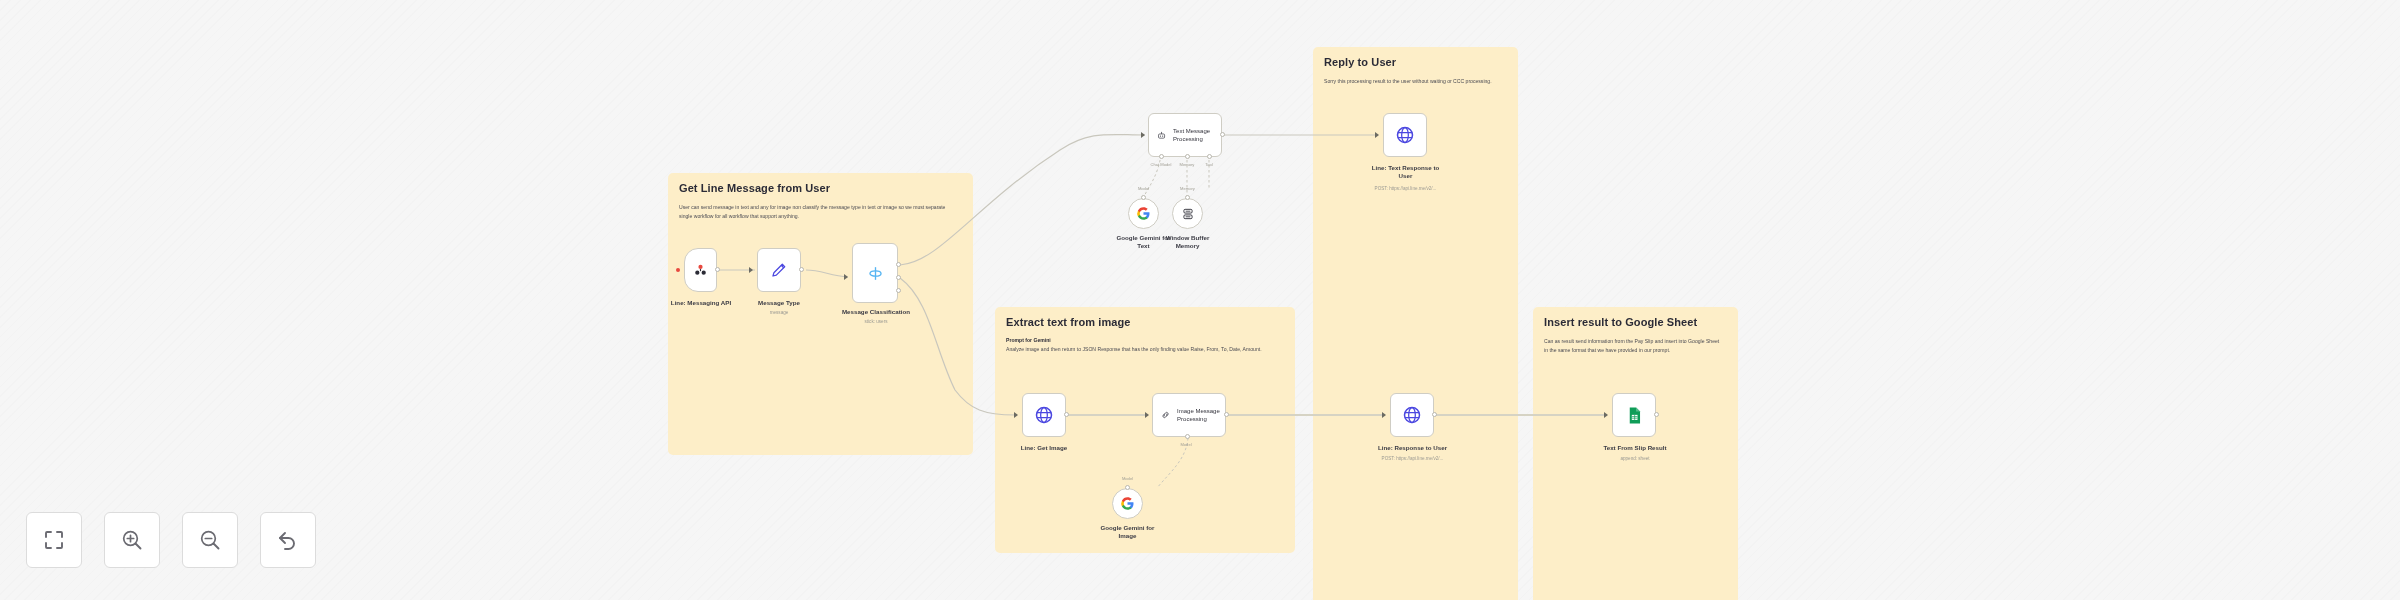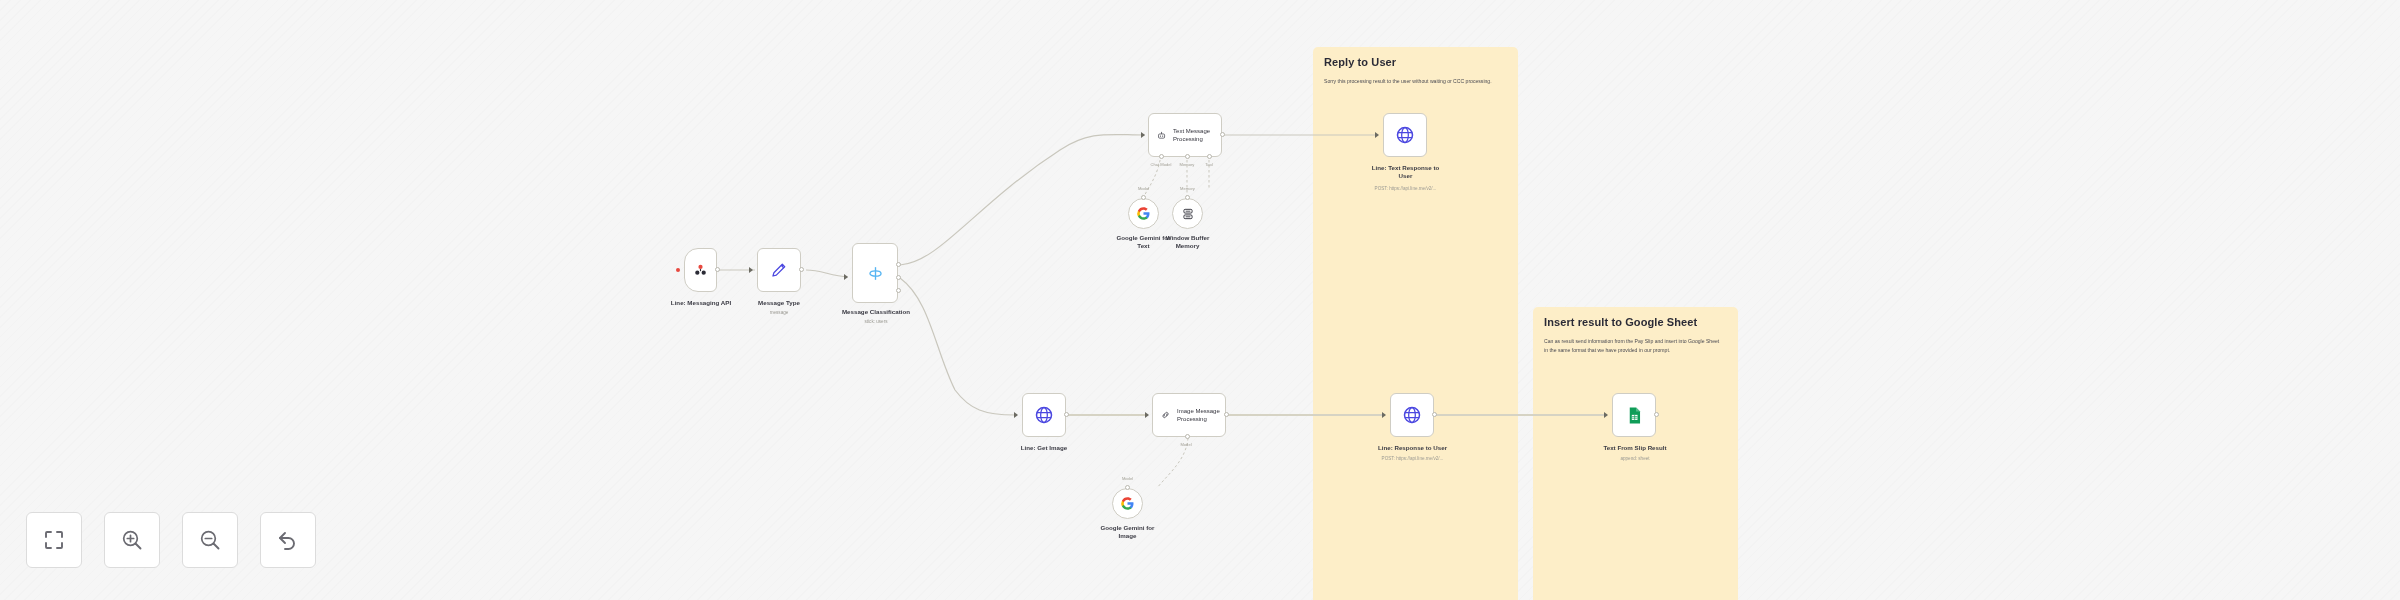--- a/index.html
+++ b/index.html
@@ -160,27 +160,36 @@
     align-items: center;
     justify-content: center;
     cursor: pointer;
   }
 </style>
 </head>
 <body>
 
 <div id="canvas">
 
+  <div class="section" style="left:668px; top:173px; width:305px; height:282px;">
+    <div class="section-title">Get Line Message from User</div>
+    <div class="section-desc">User can send message in text and any for image non classify the message type in text or image so we must separate single workflow for all workflow that support anything.</div>
+  </div>
 
 
   <div class="section" style="left:1313px; top:47px; width:205px; height:588px;">
     <div class="section-title">Reply to User</div>
     <div class="section-desc">Sorry this processing result to the user without waiting or CCC processing.</div>
   </div>
 
+  <div class="section" style="left:995px; top:307px; width:300px; height:246px;">
+    <div class="section-title">Extract text from image</div>
+    <div class="section-subhead">Prompt for Gemini</div>
+    <div class="section-desc">Analyze image and then return to JSON Response that has the only finding value Raise, From, To, Date, Amount.</div>
+  </div>
 
   <div class="section" style="left:1533px; top:307px; width:205px; height:307px;">
     <div class="section-title">Insert result to Google Sheet</div>
     <div class="section-desc">Can as result send information from the Pay Slip and insert into Google Sheet in the same format that we have provided in our prompt.</div>
   </div>
 
   <svg id="edges" viewBox="0 0 2400 600" xmlns="http://www.w3.org/2000/svg">
 
     <path d="M717,270 C729,270 740,270 755,270" stroke="#c9c7bd" stroke-width="1.2" fill="none"></path>
 

